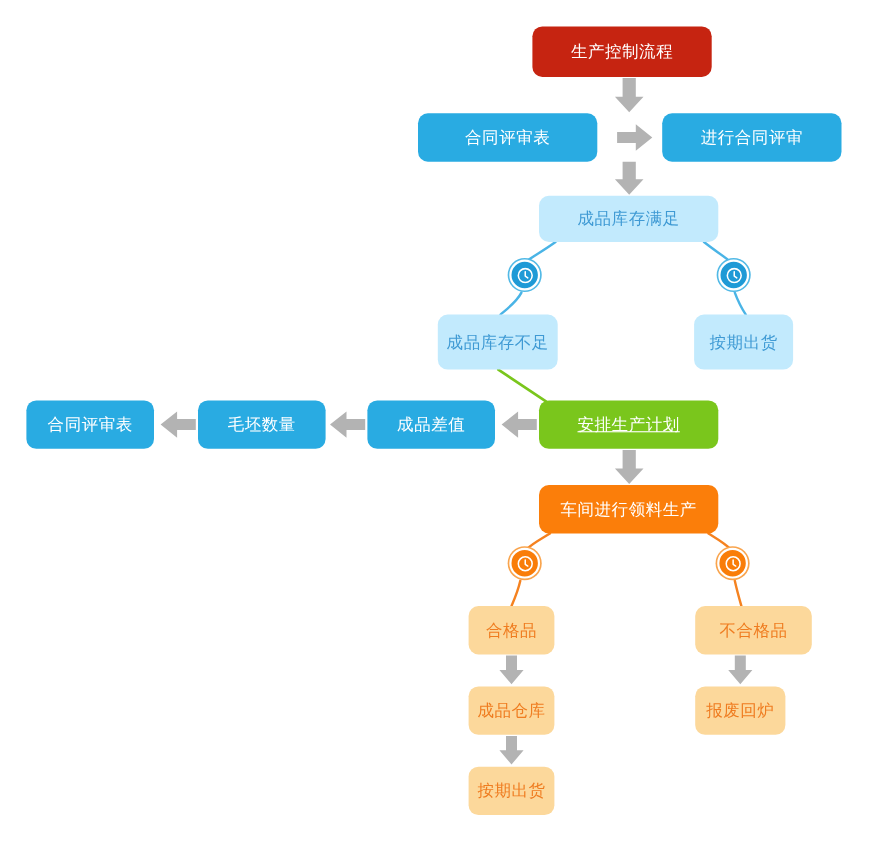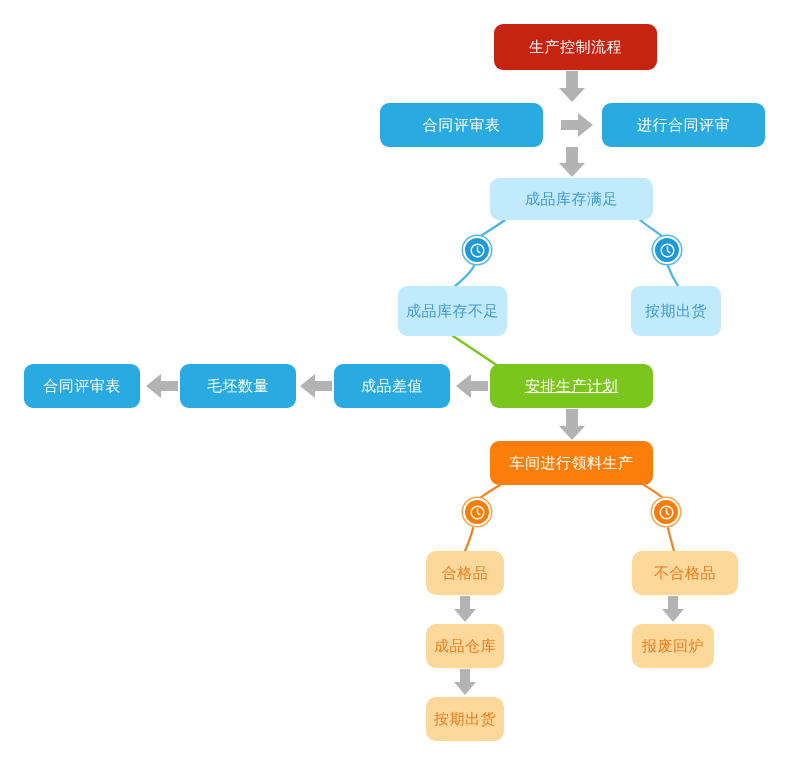--- a/index.html
+++ b/index.html
@@ -37,21 +37,21 @@
     letter-spacing: 0.5px;
     text-align: center;
     white-space: nowrap;
     z-index: 3;
   }
   .n-red    { background: #c62411; color: #ffffff; }
   .n-blue   { background: #29abe2; color: #ffffff; }
   .n-ltblue { background: #c2eafd; color: #3f9ad4; }
   .n-green  { background: #7ac61c; color: #ffffff; text-decoration: underline; }
   .n-orange { background: #fb7e0a; color: #ffffff; }
-  .n-ltorng { background: #fcd89b; color: #ef7c20; border-radius: 10px; }
+  .n-ltorng { background: #fcd89b; color: #ef7c20; }
 
   .badge {
     position: absolute;
     width: 28px;
     height: 28px;
     border-radius: 50%;
     box-sizing: border-box;
     border: 2px solid #ffffff;
     display: flex;
     align-items: center;
@@ -127,21 +127,21 @@
 
     <g>
       <path d="M460,669 L470,669 L470,682 L476,682 L465,695 L454,682 L460,682 Z" fill="#b3b3b3"></path>
     </g>
 
     <g>
       <path d="M668,596 L678,596 L678,609 L684,609 L673,622 L662,609 L668,609 Z" fill="#b3b3b3"></path>
     </g>
   </svg>
 
-  <div class="node n-red" style="left:494px; top:24px;  width:163px; height:46px;">生产控制流程</div>
+  <div class="node n-red" style="left:484px; top:24px;  width:163px; height:46px;">生产控制流程</div>
   <div class="node n-blue" style="left:380px; top:103px; width:163px; height:44px;">合同评审表</div>
   <div class="node n-blue" style="left:602px; top:103px; width:163px; height:44px;">进行合同评审</div>
   <div class="node n-ltblue" style="left:490px; top:178px; width:163px; height:42px;">成品库存满足</div>
   <div class="node n-ltblue" style="left:398px; top:286px; width:109px; height:50px;">成品库存不足</div>
   <div class="node n-ltblue" style="left:631px; top:286px; width:90px;  height:50px;">按期出货</div>
   <div class="node n-green" style="left:490px; top:364px; width:163px; height:44px;">安排生产计划</div>
   <div class="node n-blue" style="left:334px; top:364px; width:116px; height:44px;">成品差值</div>
   <div class="node n-blue" style="left:180px; top:364px; width:116px; height:44px;">毛坯数量</div>
   <div class="node n-blue" style="left:24px;  top:364px; width:116px; height:44px;">合同评审表</div>
   <div class="node n-orange" style="left:490px; top:441px; width:163px; height:44px;">车间进行领料生产</div>

